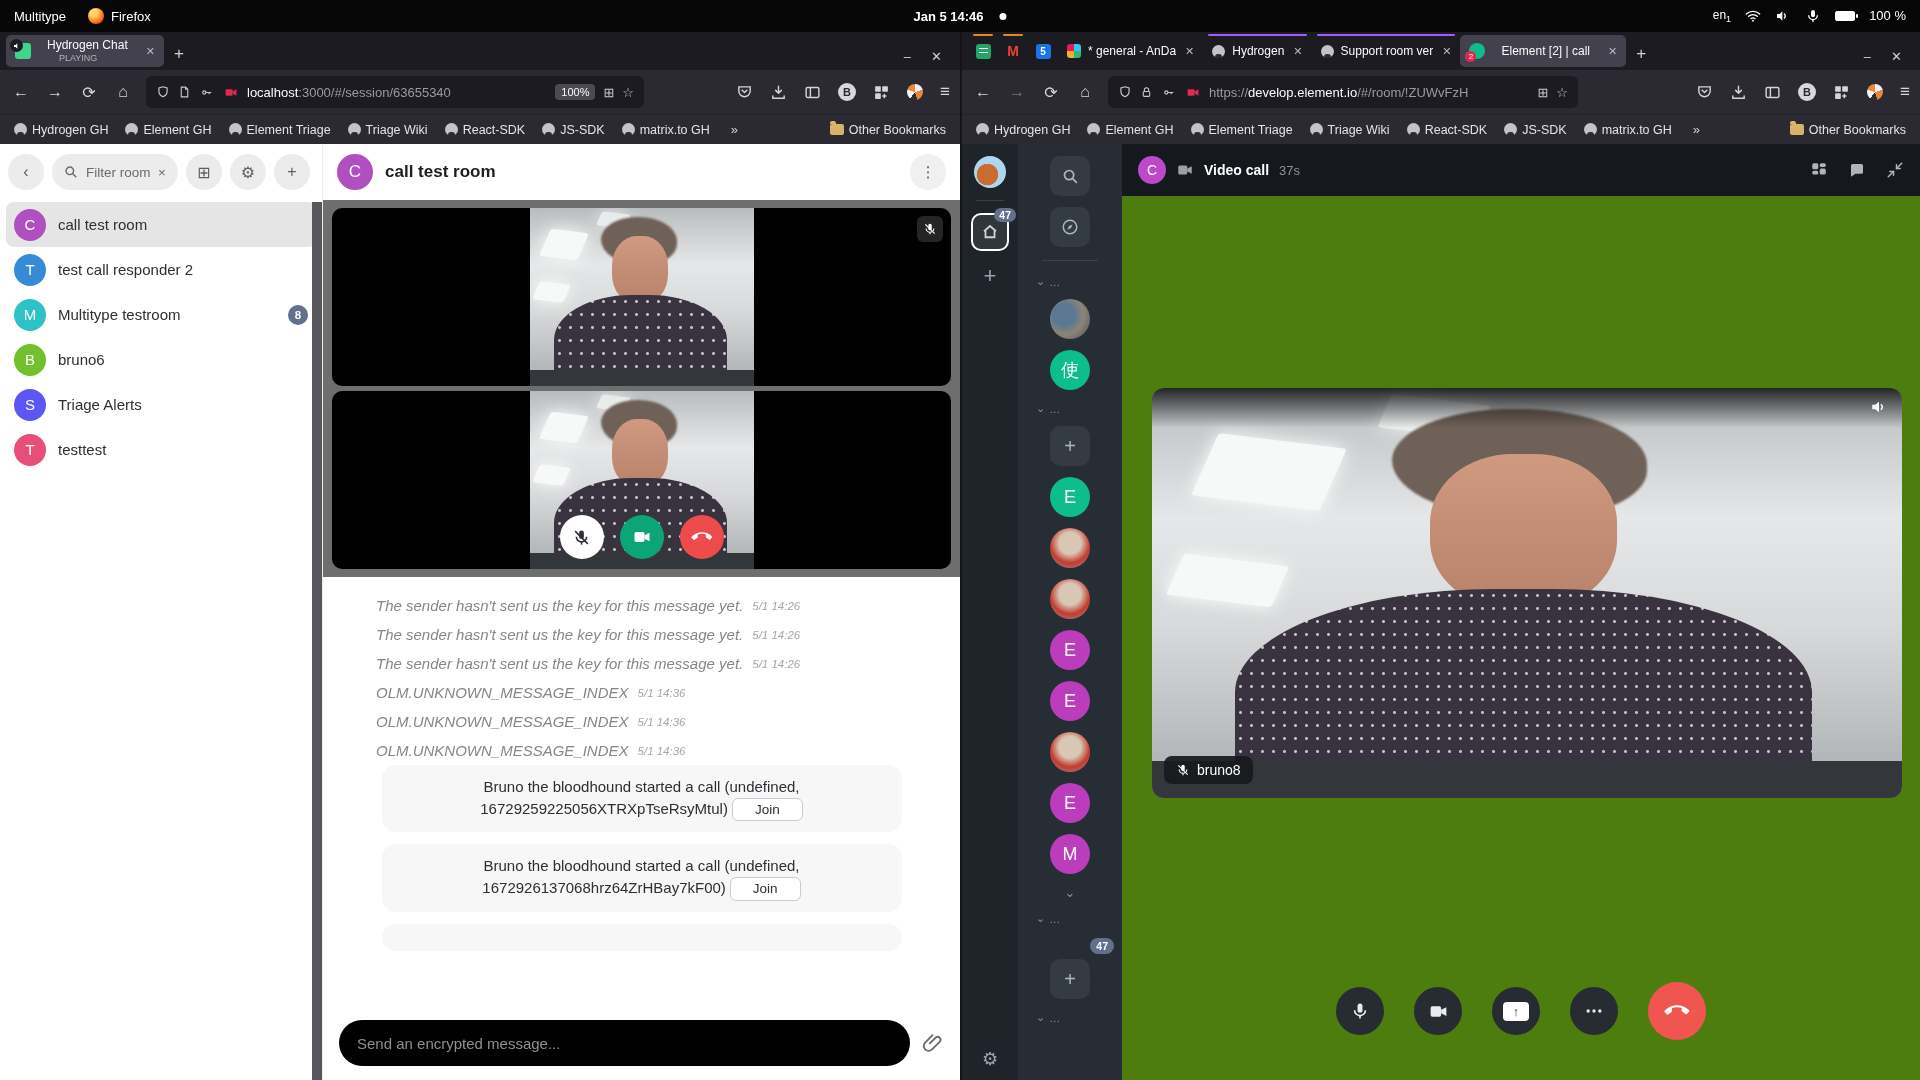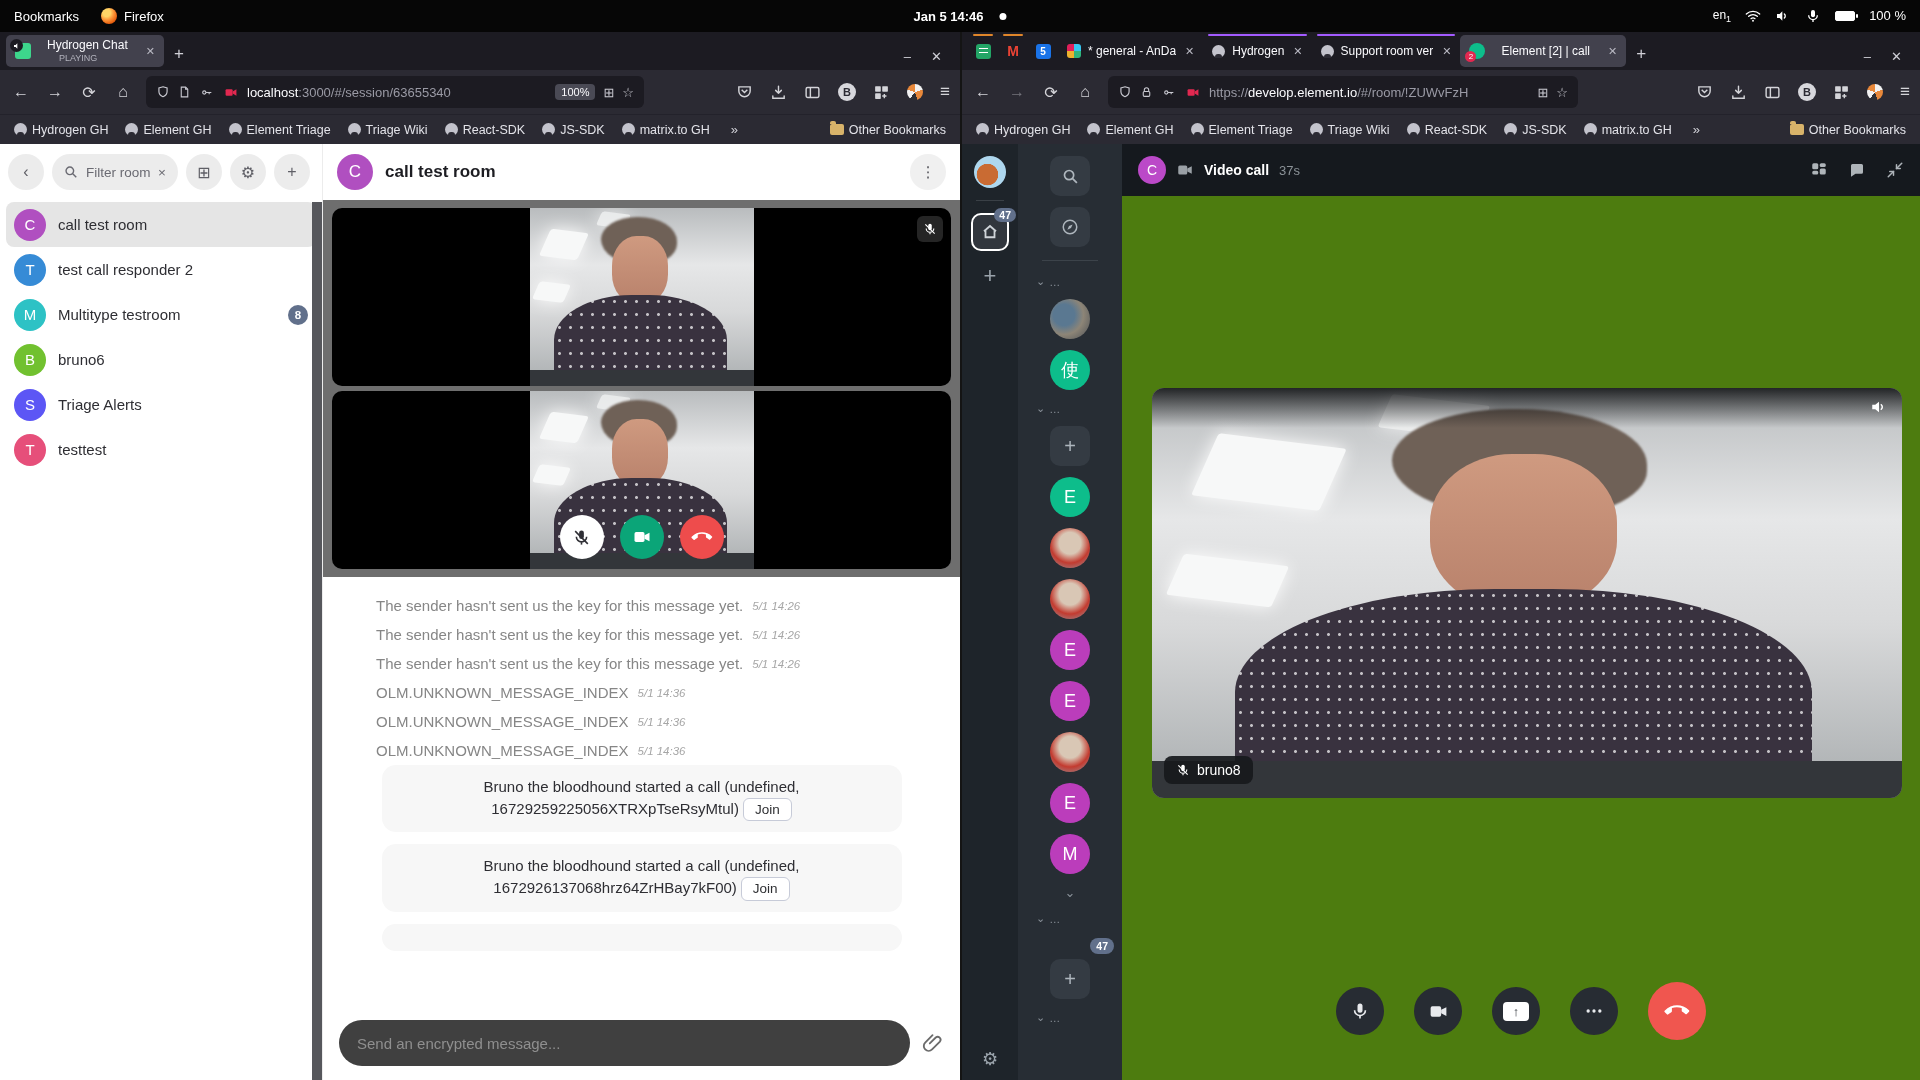--- a/index.html
+++ b/index.html
@@ -115,35 +115,35 @@
   .mutebadge { position:absolute; top:8px; right:8px; width:26px; height:26px; border-radius:6px;
     background:rgba(44,44,44,.85); color:#fff; display:flex; align-items:center; justify-content:center; z-index:3; }
   .hctls { position:absolute; left:0; right:0; bottom:10px; display:flex; justify-content:center; gap:16px; z-index:3; }
   .hbtn { width:44px; height:44px; border-radius:50%; display:flex; align-items:center; justify-content:center; cursor:pointer; }
   .hbtn.wh { background:#fff; color:#2f2f35; }
   .hbtn.gr { background:#0ba578; color:#fff; }
   .hbtn.rd { background:#ee4c4c; color:#fff; }
 
   .msgs { flex:1; overflow:hidden; position:relative; padding-top:14px; font-size:15px; color:#868686; }
   .mrow { padding-left:53px; height:29px; display:flex; align-items:center; gap:9px; }
-  .mrow .it { }
+  .mrow .it { font-style:italic; }
   .mtime { font-size:11.5px; color:#a6a6a6; font-style:italic; }
   .sender { position:relative; padding-left:53px; height:30px; display:flex; align-items:center; margin-top:8px; }
   .sname { color:#23c0c4; font-weight:700; font-size:15px; }
   .dogav { position:absolute; left:14px; top:-2px; width:34px; height:34px; border-radius:50%;
     background:radial-gradient(circle at 42% 58%, #d27d3f 0 38%, #bfe0ee 40%); }
   .jpill-row { display:flex; justify-content:center; margin:10px 0; }
   .jpill { background:#f5f5f5; border-radius:18px; padding:8px 18px; font-size:14.5px; color:#3a3a40; }
   .card { position:relative; width:520px; margin:0 auto 12px; background:#f7f7f7; border-radius:14px;
     padding:11px 16px; text-align:center; color:#2e2e33; font-size:15px; line-height:1.45; }
   .joinbtn { display:inline-block; margin-left:4px; background:#fff; border:1px solid #c7cbd8; border-radius:6px;
-    padding:1px 11px; font-size:13.5px; color:#2e2f32; cursor:pointer; }
+    padding:1px 22px; font-size:13.5px; color:#2e2f32; cursor:pointer; }
   .card.partial { height:27px; margin-bottom:0; overflow:hidden; }
   .composer { height:64px; display:flex; align-items:center; gap:12px; padding:0 16px 10px; }
-  .cinput { flex:1; height:46px; background:#404040; border-radius:23px; display:flex; align-items:center;
+  .cinput { flex:1; height:46px; background:#000000; border-radius:23px; display:flex; align-items:center;
     padding:0 18px; color:#8f8f8f; font-size:15px; cursor:text; }
   .clip { color:#6b6b6b; cursor:pointer; }
 
   
   .scene { position:absolute; inset:0; overflow:hidden;
     background:linear-gradient(180deg,#b9bcbe,#e6e7e8 32%,#d8d9da 58%,#a9adaf); }
   .scene i { position:absolute; display:block; }
   .lp { background:#f7f8f8; transform:skew(-24deg,7deg); border-radius:3px; box-shadow:0 0 16px rgba(255,255,255,.95); }
   .lp1 { left:7%; top:13%; width:17%; height:15%; }
   .lp2 { left:3%; top:42%; width:14%; height:10%; }
@@ -204,21 +204,21 @@
     align-items:center; justify-content:center; cursor:pointer; }
   .ebtn.hang { width:58px; height:58px; background:#f0564f; color:#fff; }
   .sharebox { width:26px; height:19px; background:#fff; border-radius:4px; color:#272c33; display:flex;
     align-items:center; justify-content:center; font-size:13px; font-weight:700; }
 </style>
 </head>
 <body>
 
 <div class="topbar">
   <div class="tb-left">
-    <span class="tb-item">Bookmarks</span>
+    <span class="tb-item">Multitype</span>
     <span class="tb-item">
       <span class="ff-logo"></span>
       <span>Firefox</span>
     </span>
   </div>
   <div class="tb-clock">
     <span>Jan 5 14:46</span>
     <span class="rec-dot"></span>
   </div>
   <div class="tb-right">

